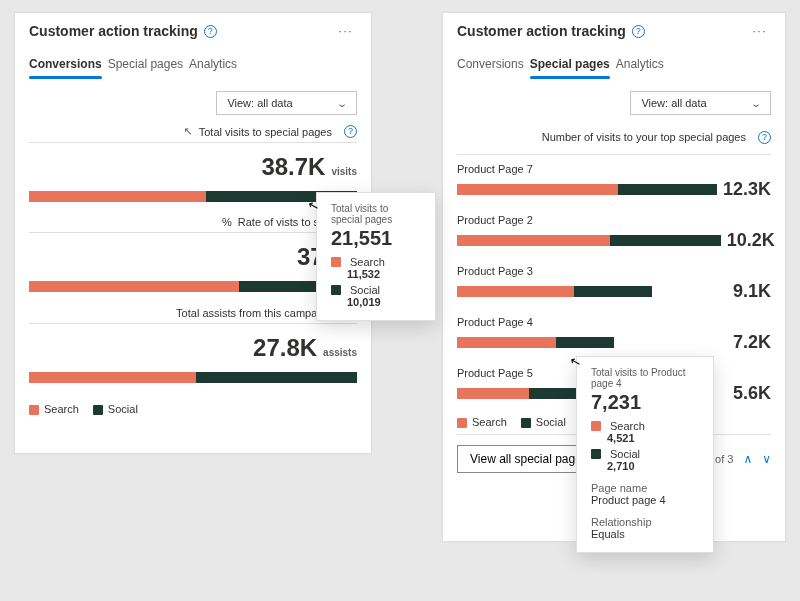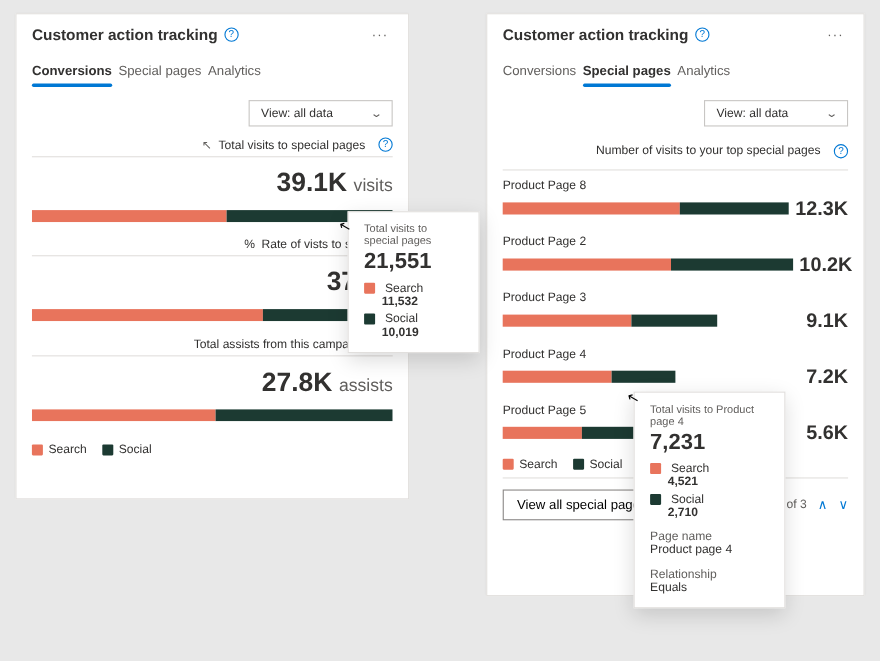--- a/index.html
+++ b/index.html
@@ -39,36 +39,36 @@
   .tab { font-size:12px; padding:4px 0 10px; color:#605e5c; cursor:pointer; position:relative; }
   .tab.active { color:#323130; font-weight:600; }
   .tab.active::after {
     content:""; position:absolute; left:0; right:0; bottom:2px; height:3px;
     background:#0078d4; border-radius:2px;
   }
 
   .toolbar { display:flex; justify-content:flex-end; padding:10px 14px; }
   .dropdown {
     border:1px solid #c8c6c4; padding:5px 10px; font-size:11px;
-    display:flex; align-items:flex-end; gap:35px; cursor:pointer; background:#fff;
+    display:flex; align-items:flex-end; gap:45px; cursor:pointer; background:#fff;
   }
   .chev { font-size:10px; color:#605e5c; transform:scaleX(1.4); }
 
   .section-label {
     display:flex; align-items:center; justify-content:flex-end;
     gap:6px; font-size:11px; padding:0 14px 4px; color:#323130;
   }
   .hr { height:1px; background:#e1dfdd; margin:0 14px; }
 
   .metric-row {
     display:flex; align-items:baseline; justify-content:flex-end;
     padding:10px 14px 6px; gap:6px;
   }
   .metric-value { font-size:24px; font-weight:600; color:#323130; }
-  .metric-unit  { font-size:16px; color:#605e5c; }
+  .metric-unit  { font-size:10px; color:#605e5c;font-weight:bold; }
 
   .bar {
     display:flex; height:11px; margin:4px 14px 14px; overflow:hidden;
   }
   .bar .seg-a { background:#e8745c; }
   .bar .seg-b { background:#1c3a32; }
 
   .legend { display:flex; gap:14px; padding:6px 14px; font-size:11px; }
   .swatch { width:10px; height:10px; display:inline-block; margin-right:5px; vertical-align:middle; border-radius:1px; }
   .sw-a { background:#e8745c; }
@@ -140,21 +140,21 @@
     </div>
   </div>
 
   <div class="section-label">
     <span class="small-icon">↖</span>
     <span>Total visits to special pages</span>
     <span class="info-icon">?</span>
   </div>
   <div class="hr"></div>
   <div class="metric-row">
-    <span class="metric-value">39.1K</span>
+    <span class="metric-value">38.7K</span>
     <span class="metric-unit">visits</span>
   </div>
   <div class="bar">
     <div class="seg-a" style="width:54%"></div>
     <div class="seg-b" style="width:46%"></div>
   </div>
 
   <div class="section-label">
     <span>%</span>
     <span>Rate of vists to special p</span>
@@ -205,21 +205,21 @@
       <span class="chev">⌄</span>
     </div>
   </div>
   <div class="right-subtitle">
     <span>Number of visits to your top special pages</span>
     <span class="info-icon">?</span>
   </div>
   <div class="hr"></div>
 
   <div class="page-block">
-    <div class="page-name">Product Page 8</div>
+    <div class="page-name">Product Page 7</div>
     <div class="page-row">
       <div class="page-bar" style="max-width:100%">
         <div class="seg-a" style="width:62%"></div>
           <div class="seg-b" style="width:38%"></div>
       </div>
       <div class="page-val">12.3K</div>
     </div>
   </div>
   <div class="page-block">
     <div class="page-name">Product Page 2</div>

